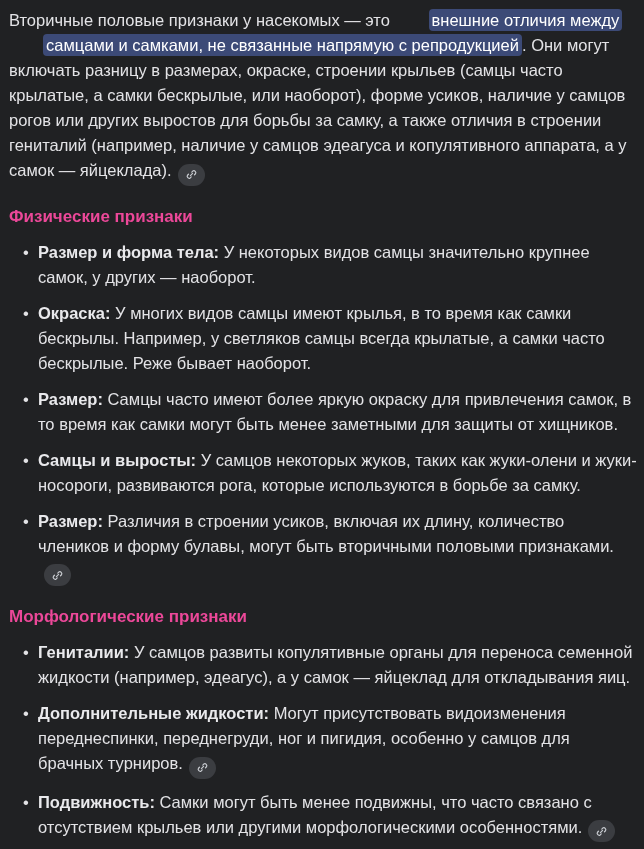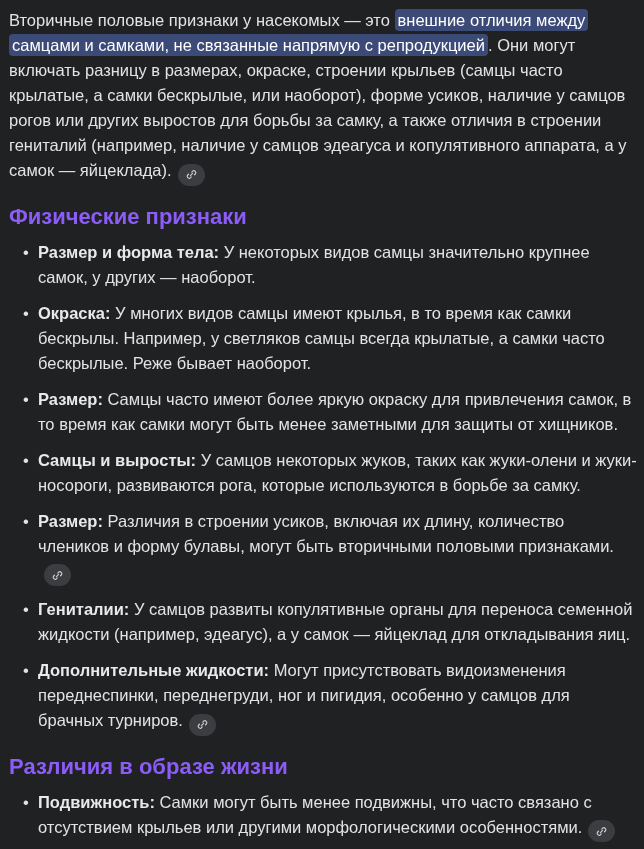--- a/index.html
+++ b/index.html
@@ -14,26 +14,27 @@
   }
   .response { width: 100%; }
   p.intro { margin: 0 0 16px 0; }
   mark.cite-highlight {
     background: #3c4a77;
     color: #ffffff;
     padding: 2px 3px;
     border-radius: 4px;
     -webkit-box-decoration-break: clone;
     box-decoration-break: clone;
+    margin-left: 34px;
   }
   h2.section-heading {
-    font-size: 22px;
+    font-size: 17px;
     line-height: 26px;
     font-weight: 700;
-    color: #8b5cf6;
+    color: #ec4899;
     margin: 18px 0 10px 0;
   }
   ul.feature-list { list-style: none; margin: 0 0 6px 0; }
   ul.feature-list li {
     position: relative;
     padding-left: 29px;
     margin-bottom: 11px;
   }
   ul.feature-list li .bullet-dot {
     position: absolute;
@@ -81,34 +82,34 @@
           <span>
             <svg width="13" height="13" viewBox="0 0 24 24" fill="none" stroke="#c8cbd0" stroke-width="2.2" stroke-linecap="round">
               <path d="M10 14 L14 10"></path>
               <path d="M12.5 7.5 l1.8 -1.8 a3.6 3.6 0 0 1 5 5 l-1.8 1.8"></path>
               <path d="M11.5 16.5 l-1.8 1.8 a3.6 3.6 0 0 1 -5 -5 l1.8 -1.8"></path>
             </svg>
           </span>
         </span></li>
   </ul>
 
+  <h2 class="section-heading">Морфологические признаки</h2>
   <ul class="feature-list">
     <li><span class="bullet-dot">•</span><strong class="item-label">Гениталии:</strong> <span>У самцов развиты копулятивные органы для переноса семенной жидкости (например, эдеагус), а у самок — яйцеклад для откладывания яиц.</span></li>
     <li><span class="bullet-dot">•</span><strong class="item-label">Дополнительные жидкости:</strong> <span>Могут присутствовать видоизменения переднеспинки, переднегруди, ног и пигидия, особенно у самцов для брачных турниров.</span><span class="cite-chip">
           <span>
             <svg width="13" height="13" viewBox="0 0 24 24" fill="none" stroke="#c8cbd0" stroke-width="2.2" stroke-linecap="round">
               <path d="M10 14 L14 10"></path>
               <path d="M12.5 7.5 l1.8 -1.8 a3.6 3.6 0 0 1 5 5 l-1.8 1.8"></path>
               <path d="M11.5 16.5 l-1.8 1.8 a3.6 3.6 0 0 1 -5 -5 l1.8 -1.8"></path>
             </svg>
           </span>
         </span></li>
   </ul>
 
-  <h2 class="section-heading">Различия в образе жизни</h2>
   <ul class="feature-list">
     <li><span class="bullet-dot">•</span><strong class="item-label">Подвижность:</strong> <span>Самки могут быть менее подвижны, что часто связано с отсутствием крыльев или другими морфологическими особенностями.</span><span class="cite-chip">
           <span>
             <svg width="13" height="13" viewBox="0 0 24 24" fill="none" stroke="#c8cbd0" stroke-width="2.2" stroke-linecap="round">
               <path d="M10 14 L14 10"></path>
               <path d="M12.5 7.5 l1.8 -1.8 a3.6 3.6 0 0 1 5 5 l-1.8 1.8"></path>
               <path d="M11.5 16.5 l-1.8 1.8 a3.6 3.6 0 0 1 -5 -5 l1.8 -1.8"></path>
             </svg>
           </span>
         </span></li>

